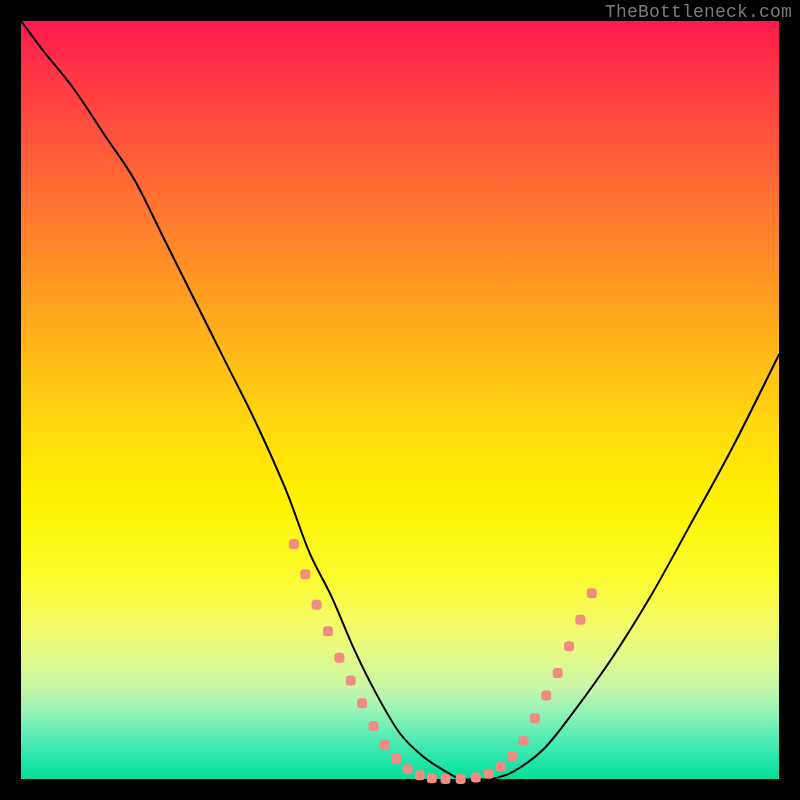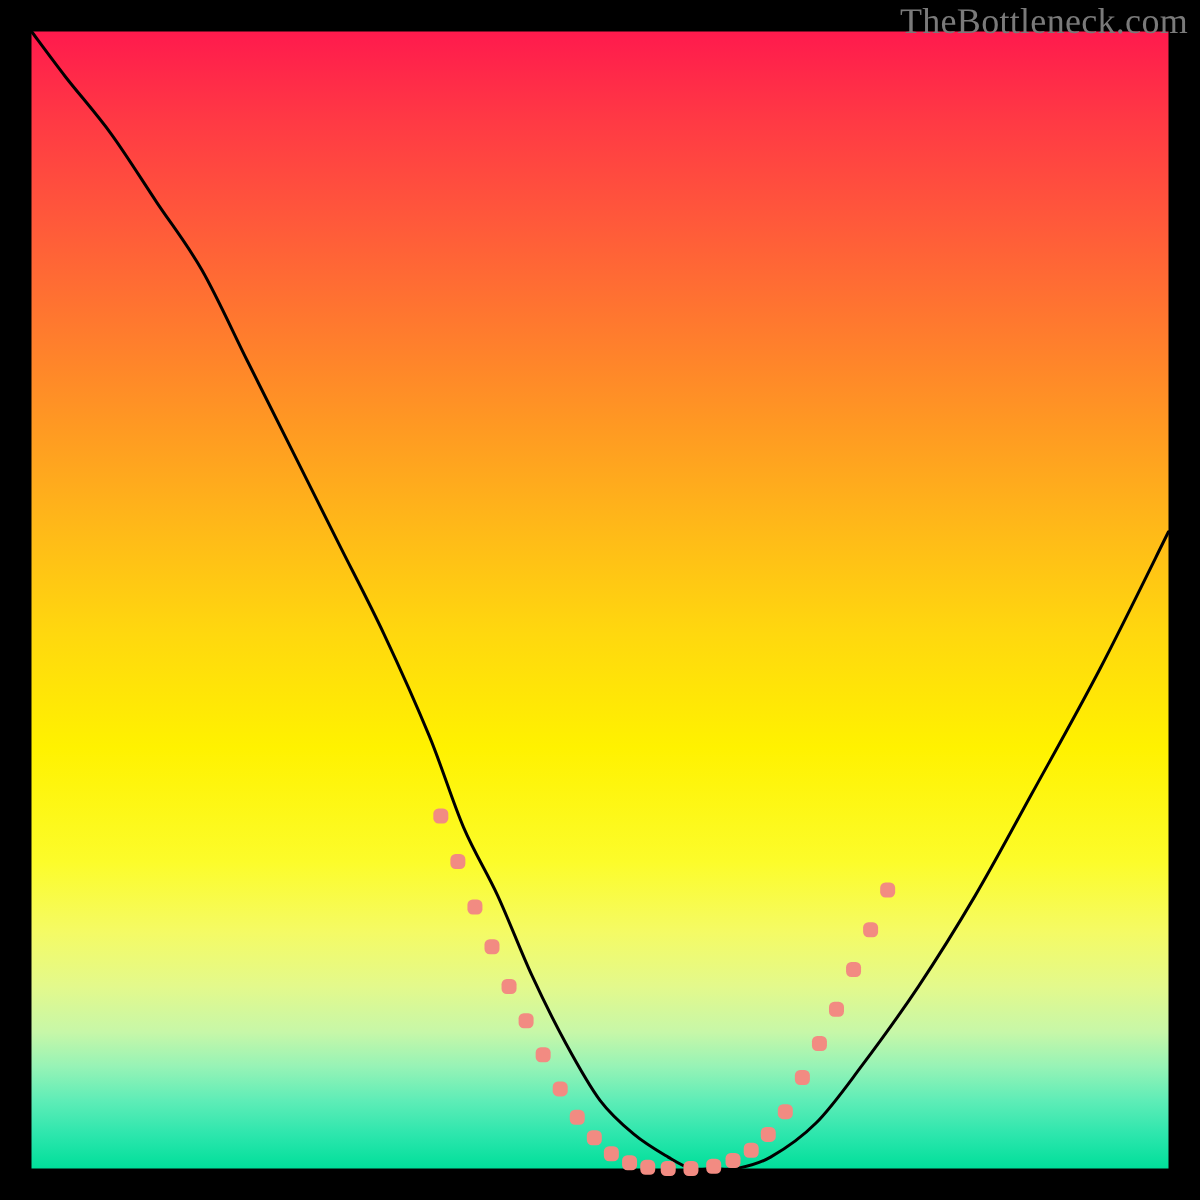--- a/index.html
+++ b/index.html
@@ -32,22 +32,22 @@
       #97f3b6 91%,
       #5fedb7 94%,
       #2de6ad 97%,
       #00df9a 100%
     );
   }
   .watermark {
     position: absolute;
     top: 2px;
     right: 8px;
-    font-family: Liberation Serif, serif;
-    font-size: 24px;
+    font-family: Liberation Mono, monospace;
+    font-size: 18px;
     color: #7a7a7a;
     letter-spacing: 0.2px;
     user-select: none;
   }
   svg.overlay {
     position: absolute;
     left: 21px;
     top: 21px;
     width: 758px;
     height: 758px;

